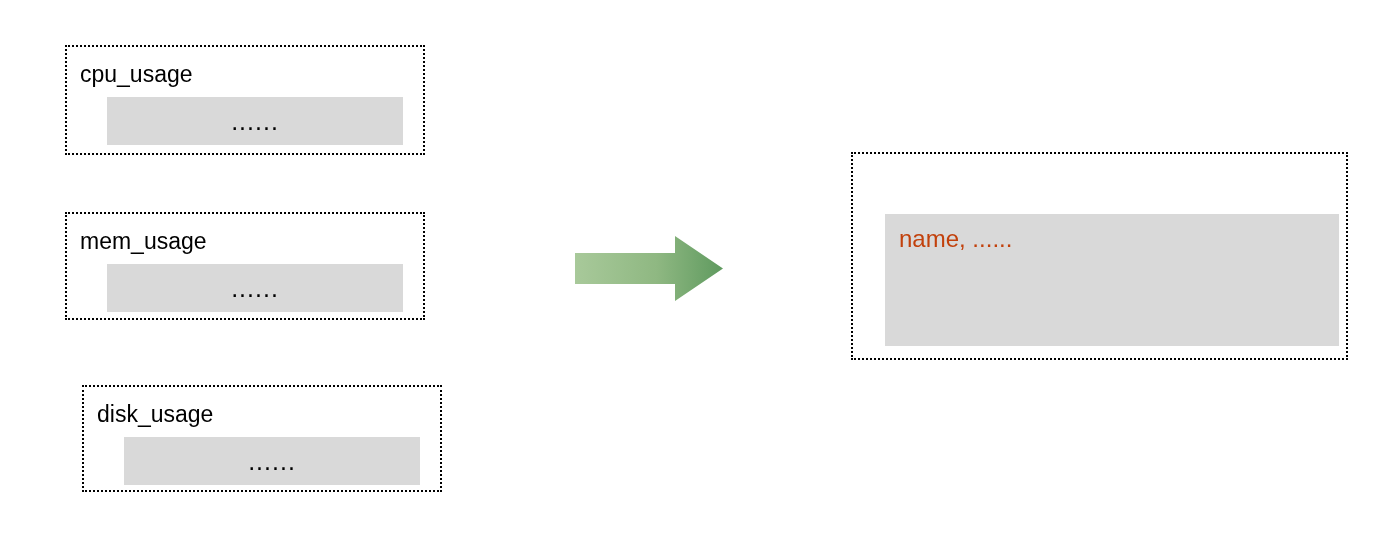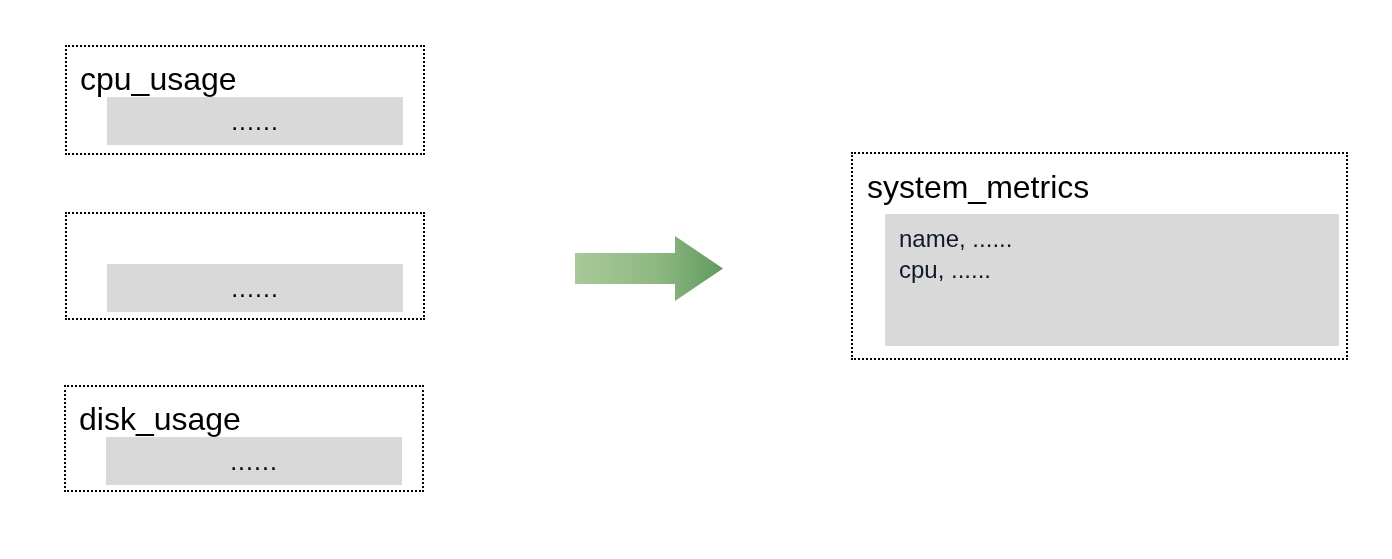--- a/index.html
+++ b/index.html
@@ -22,21 +22,21 @@
 
   
   .node {
     position: absolute;
     box-sizing: border-box;
     border: 2px dotted #000000;
     background: #ffffff;
   }
   .node-title {
     position: absolute;
-    font-size: 32px;
+    font-size: 23px;
     line-height: 1;
     color: #000000;
     white-space: nowrap;
     font-family: "Liberation Sans", sans-serif;
   }
   .panel {
     position: absolute;
     background: #d9d9d9;
     box-sizing: border-box;
   }
@@ -61,21 +61,21 @@
     text-align: center;
     font-size: 25px;
     line-height: 1;
     letter-spacing: 1px;
     color: #000000;
     font-family: "Liberation Sans", sans-serif;
   }
 
   #node-cpu   { left: 65px;  top: 45px;  width: 360px; height: 110px; }
   #node-mem   { left: 65px;  top: 212px; width: 360px; height: 108px; }
-  #node-disk  { left: 64px;  top: 385px; width: 360px; height: 107px; }
+  #node-disk  { left: 82px;  top: 385px; width: 360px; height: 107px; }
 
   
   #node-target {
     left: 851px;
     top: 152px;
     width: 497px;
     height: 208px;
   }
   #target-title {
     left: 14px;
@@ -84,21 +84,21 @@
   #target-panel {
     left: 32px;
     top: 60px;
     width: 454px;
     height: 132px;
     padding: 9px 0 0 14px;
   }
   .field-row {
     font-size: 24px;
     line-height: 31px;
-    color: #0f172a;
+    color: #c2410c;
     white-space: nowrap;
     font-family: "Liberation Sans", sans-serif;
   }
 
   
   #arrow {
     position: absolute;
     left: 575px;
     top: 236px;
     width: 148px;
@@ -111,20 +111,21 @@
 <div id="canvas">
 
   <div class="node" id="node-cpu">
     <div class="node-title src-title">cpu_usage</div>
     <div class="panel src-panel">
       <div class="src-dots">......</div>
     </div>
   </div>
 
   <div class="node" id="node-mem">
+    <div class="node-title src-title">mem_usage</div>
     <div class="panel src-panel">
       <div class="src-dots">......</div>
     </div>
   </div>
 
   <div class="node" id="node-disk">
     <div class="node-title src-title">disk_usage</div>
     <div class="panel src-panel">
       <div class="src-dots">......</div>
     </div>
@@ -135,20 +136,18 @@
       <linearGradient id="arrowGrad" x1="0" y1="0" x2="1" y2="0">
         <stop offset="0" stop-color="#a8c99a"></stop>
         <stop offset="0.55" stop-color="#8fb882"></stop>
         <stop offset="1" stop-color="#5f9a5f"></stop>
       </linearGradient>
     </defs>
     <polygon points="0,17 100,17 100,0 148,32.5 100,65 100,48 0,48" fill="url(#arrowGrad)"></polygon>
   </svg>
 
   <div class="node" id="node-target">
-    <div class="node-title" id="target-title">system_metrics</div>
     <div class="panel" id="target-panel">
       <div class="field-row">name, ......</div>
-      <div class="field-row">cpu, ......</div>
     </div>
   </div>
 
 </div>
 
 </body></html>

